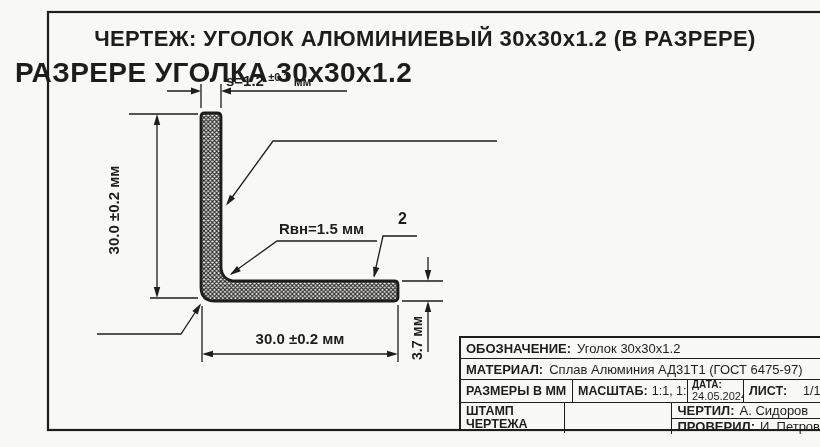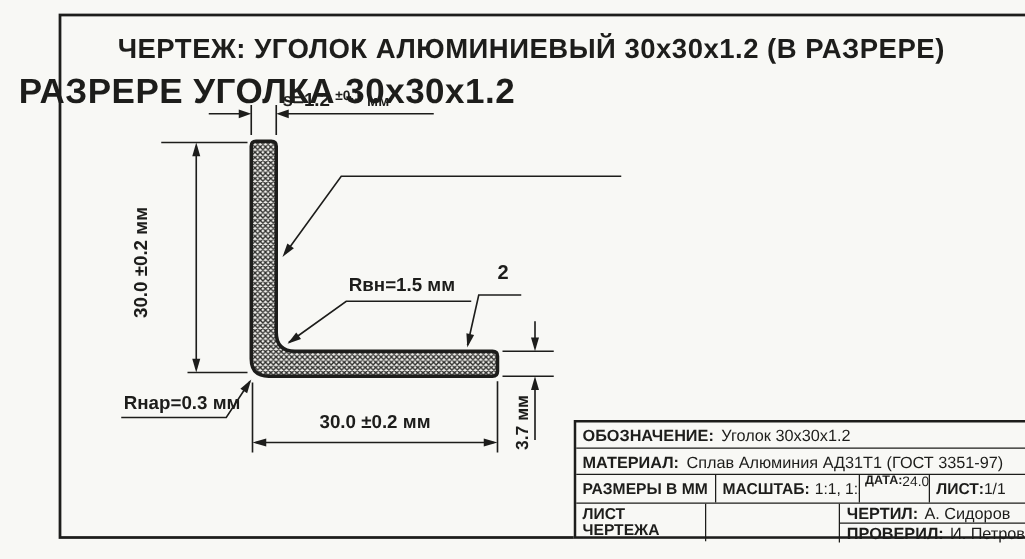--- a/index.html
+++ b/index.html
@@ -49,21 +49,21 @@
   .tb-cell{height:100%;display:flex;align-items:center;padding-left:5px;overflow:hidden;}
   .tb-vr{border-left:1.5px solid var(--ink);}
   .tb-label{font-weight:700;margin-right:6px;white-space:nowrap;}
   .tb-val{white-space:nowrap;}
   .r1{top:0;height:20px;}
   .r2{top:20px;height:21px;border-top:1.5px solid var(--ink);}
   .r3{top:41px;height:23px;border-top:1.5px solid var(--ink);}
   .r4{top:64px;height:31px;border-top:1.5px solid var(--ink);}
   .c-units{width:111px;}
   .c-scale{width:115px;text-align:right;}
-  .c-date{width:56px;flex-direction:row;align-items:flex-start;justify-content:flex-start;padding-left:4px;}
+  .c-date{width:56px;flex-direction:column;align-items:flex-start;justify-content:flex-start;padding-left:4px;}
   .c-sheet{flex:1;}
   .c-stamp{width:111px;flex-direction:column;align-items:flex-start;justify-content:center;line-height:1.05;}
   .c-empty{width:115px;}
   .c-sign{flex:1;display:flex;flex-direction:column;padding-left:0;}
   .sign-row{flex:1;display:flex;align-items:flex-end;padding-left:5px;font-size:13px;white-space:nowrap;}
   .sign-row + .sign-row{border-top:1.5px solid var(--ink);}
   .c-date .dlab{font-size:10px;font-weight:700;line-height:1;}
   .c-date .dval{font-size:11px;line-height:1.15;}
   .small-cell{font-size:12.5px;}
 </style>
@@ -121,56 +121,55 @@
 
   <div class="lbl title-1">ЧЕРТЕЖ: УГОЛОК АЛЮМИНИЕВЫЙ 30x30x1.2 (В РАЗРЕРЕ)</div>
   <div class="lbl title-2">РАЗРЕРЕ УГОЛКА 30x30x1.2</div>
 
   <div class="lbl dim dim-s"><span>s=1.2</span> <span class="tol">±0.1</span> <span class="unit">мм</span></div>
   <div class="lbl dim dim-h">30.0 ±0.2 мм</div>
   <div class="lbl dim dim-w">30.0 ±0.2 мм</div>
   <div class="lbl dim dim-f">3.7 мм</div>
 
   <div class="lbl callout co-rvn">Rвн=1.5 мм</div>
-  <div class="lbl callout co-rnar">Rнар=0.3 мм</div>
   <div class="lbl callout co-item">2</div>
 
   <div class="tblock">
     <div class="tb-row r1">
       <div class="tb-cell" style="width:100%;">
         <span class="tb-label">ОБОЗНАЧЕНИЕ:</span>
         <span class="tb-val">Уголок 30x30x1.2</span>
       </div>
     </div>
     <div class="tb-row r2">
       <div class="tb-cell" style="width:100%;">
         <span class="tb-label">МАТЕРИАЛ:</span>
-        <span class="tb-val">Сплав Алюминия АД31Т1 (ГОСТ 3351-97)</span>
+        <span class="tb-val">Сплав Алюминия АД31Т1 (ГОСТ 6475-97)</span>
       </div>
     </div>
     <div class="tb-row r3">
       <div class="tb-cell c-units small-cell">
         <span class="tb-label" style="margin-right:0;">РАЗМЕРЫ В ММ</span>
       </div>
       <div class="tb-cell c-scale tb-vr small-cell">
         <span class="tb-label" style="margin-right:4px;">МАСШТАБ:</span>
         <span class="tb-val">1:1, 1:2</span>
       </div>
       <div class="tb-cell c-date tb-vr">
         <span class="dlab">ДАТА:</span>
         <span class="dval">24.05.2024</span>
       </div>
       <div class="tb-cell c-sheet tb-vr small-cell">
-        <span class="tb-label" style="margin-right:0;">ЛИСТ:</span>
+        <span class="tb-label" style="margin-right:16px;">ЛИСТ:</span>
         <span class="tb-val">1/1</span>
       </div>
     </div>
     <div class="tb-row r4">
       <div class="tb-cell c-stamp small-cell">
-        <span class="tb-label" style="margin-right:0;">ЛИСТ</span>
+        <span class="tb-label" style="margin-right:0;">ШТАМП</span>
         <span class="tb-label" style="margin-right:0;">ЧЕРТЕЖА</span>
       </div>
       <div class="tb-cell c-empty tb-vr"></div>
       <div class="c-sign tb-vr">
         <div class="sign-row">
           <span class="tb-label" style="margin-right:5px;">ЧЕРТИЛ:</span>
           <span class="tb-val">А. Сидоров</span>
         </div>
         <div class="sign-row">
           <span class="tb-label" style="margin-right:5px;">ПРОВЕРИЛ:</span>

